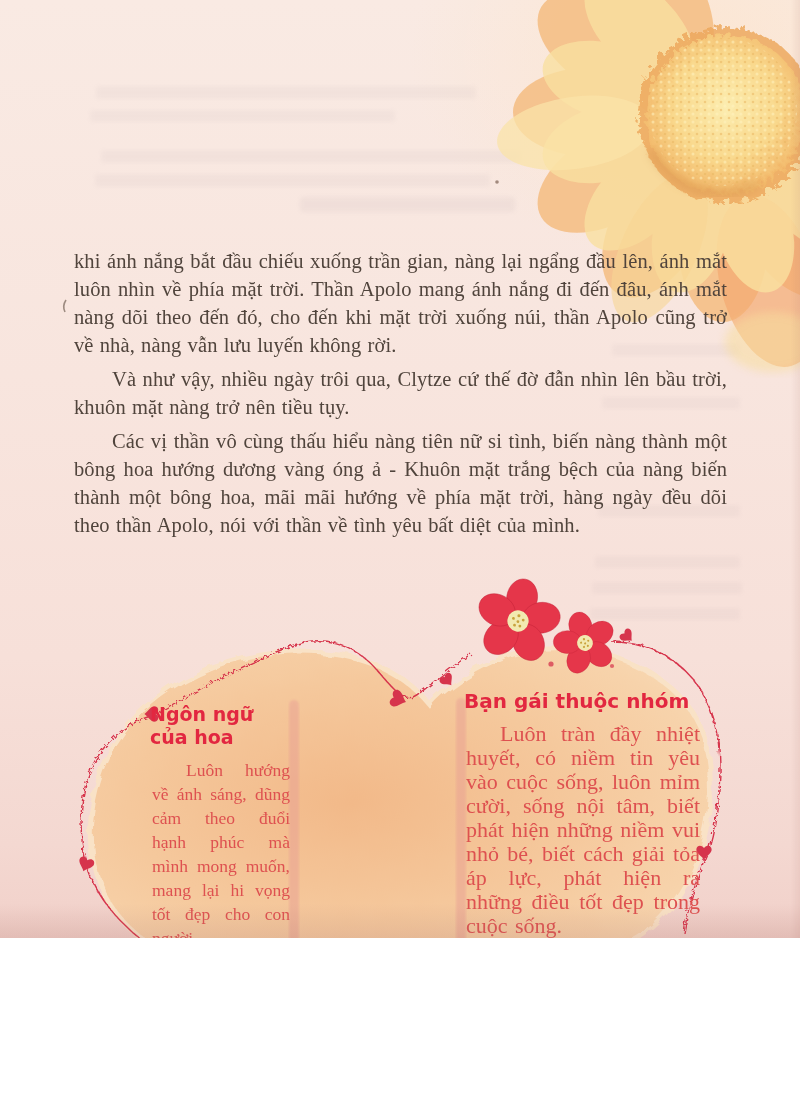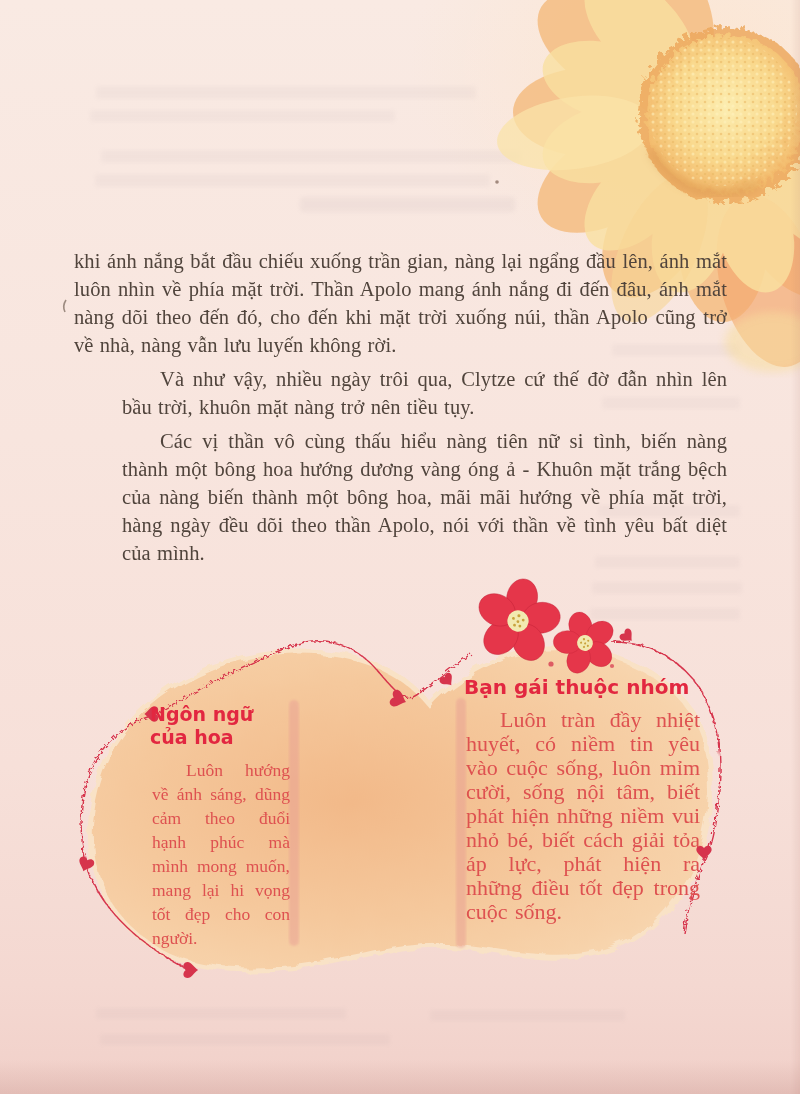--- a/index.html
+++ b/index.html
@@ -1,47 +1,47 @@
 <!DOCTYPE html>
 <html lang="vi"><head>
 <meta charset="utf-8">
 <style>
   html,body{margin:0;padding:0;background:#ffffff;}
   .page{
     position:relative;
-    width:800px;height:1094px;
+    width:800px;height:938px;
     overflow:hidden;
     font-family:"Liberation Serif", serif;
     background:
       radial-gradient(ellipse 420px 300px at 88% 6%, rgba(255,226,190,0.45), rgba(255,226,190,0) 70%),
       linear-gradient(180deg,#f9eae3 0%, #f8e5de 40%, #f7e0d9 70%, #f4d8d1 90%, #f1d0c9 100%);
   }
   svg.decor{position:absolute;left:0;top:0;pointer-events:none;z-index:2;}
   
   .story{
     position:absolute;left:74px;top:247px;width:653px;z-index:3;
     color:#50443c;font-size:20.5px;line-height:28px;
     text-align:justify;letter-spacing:0.1px;word-spacing:1px;
   }
   .story p{margin:0 0 6px 0;}
-  .story p.indent{text-indent:38px;margin-left:48px;}
+  .story p.indent{text-indent:38px;}
   
   .col{position:absolute;z-index:4;}
   .col h3{
     margin:0 0 9px 0;text-align:left;
     font-family:"DejaVu Sans", sans-serif;font-weight:bold;
     font-size:19px;line-height:23px;color:#e22740;
   }
   .col p{
     margin:2px;text-align:justify;text-indent:34px;
     color:#de5150;font-size:17.5px;line-height:24px;word-spacing:2px;
   }
   .col1{left:150px;top:703px;width:142px;}
   .col2{left:301px;top:703px;width:153px;}
-  .col3{left:464px;top:676px;width:238px;}
+  .col3{left:464px;top:690px;width:238px;}
   .col3 h3{font-size:20px;}
   .col3 p{font-size:22px;line-height:24px;}
   
   .ghost{position:absolute;background:#92808a;opacity:0.055;filter:blur(2px);border-radius:3px;z-index:1;}
   .ghost.b{opacity:0.075;}
   .bottom-shade{position:absolute;left:0;right:0;bottom:0;height:34px;z-index:5;
     background:linear-gradient(180deg, rgba(176,120,110,0), rgba(170,112,104,0.20));}
   .right-shade{position:absolute;top:0;bottom:0;right:0;width:9px;z-index:5;
     background:linear-gradient(270deg, rgba(176,120,110,0.12), rgba(176,120,110,0));}
 </style>

